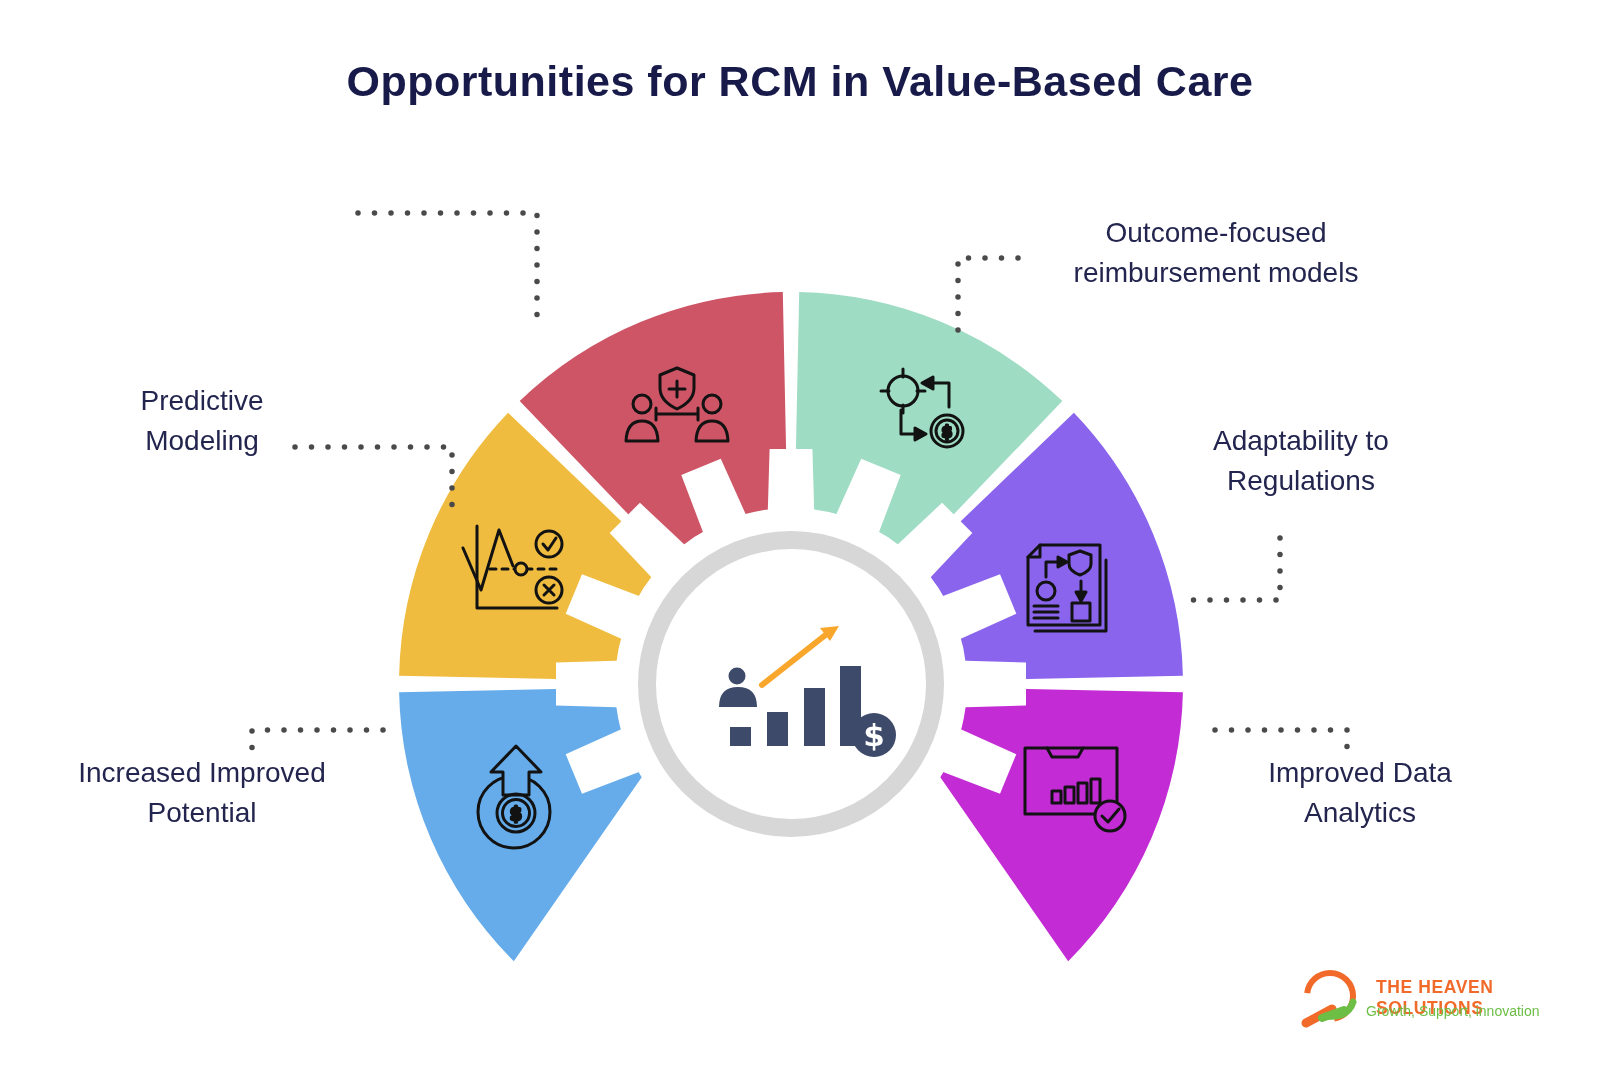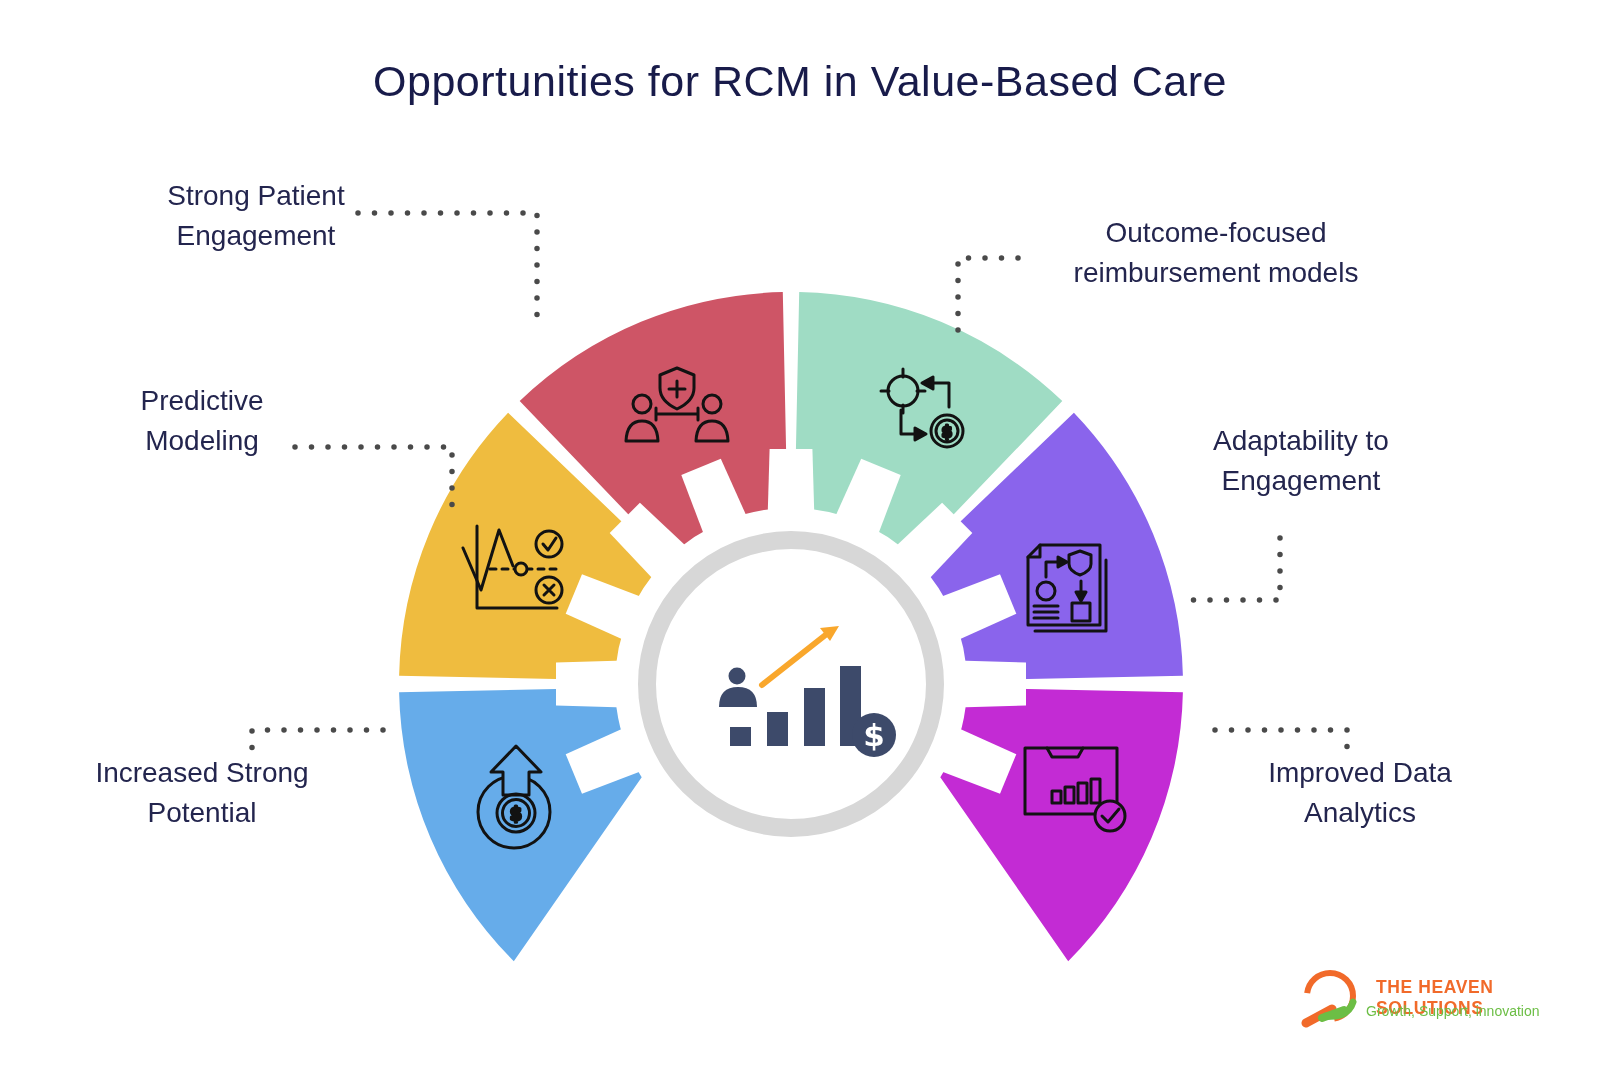--- a/index.html
+++ b/index.html
@@ -1,19 +1,19 @@
 <!DOCTYPE html>
 <html style="--title-text: #181B4A; --label-text: #23254E; --connector-dots: #4A4A4A; --ring: #D7D7D7; --icon-navy: #3D4A6A; --icon-orange: #F9A72C; --icon-line: #121212; --logo-orange: #F16A2A; --logo-green: #6CBE45;"><head>
 <meta charset="utf-8">
 <style>
   html,body{margin:0;padding:0;background:#fff;}
   #stage{position:relative;width:1600px;height:1068px;background:#fff;overflow:hidden;
          font-family:"Liberation Sans",sans-serif;}
   #page-title{position:absolute;top:57px;left:0;width:1600px;text-align:center;
-              font-size:43px;font-weight:400;letter-spacing:0.5px;color:var(--title-text,#181B4A);}
+              font-size:43px;font-weight:700;letter-spacing:0.5px;color:var(--title-text,#181B4A);}
   .seg-label{position:absolute;text-align:center;font-size:28px;line-height:40px;
              color:var(--label-text,#23254E);font-weight:400;}
   .seg-label span{display:block;}
   #diagram-svg{position:absolute;left:0;top:0;}
   .connector{fill:none;stroke:var(--connector-dots,#4A4A4A);stroke-width:5.5;
              stroke-linecap:round;stroke-dasharray:0 16.5;}
   .ink{fill:none;stroke:var(--icon-line,#121212);stroke-width:3;stroke-linecap:round;stroke-linejoin:round;}
   .ink-fill{stroke:var(--icon-line,#121212);stroke-width:3;stroke-linejoin:round;}
   .navy{fill:var(--icon-navy,#3D4A6A);}
   .coin-glyph{font-family:"DejaVu Sans",sans-serif;font-weight:700;fill:#fff;}
@@ -138,38 +138,34 @@
     </g>
 
     <path class="connector" d="M 358 213 H 537 V 330"></path>
     <path class="connector" d="M 1018 258 H 958 V 332"></path>
     <path class="connector" d="M 295 447 H 452 V 505"></path>
     <path class="connector" d="M 1280 538 V 600 H 1190"></path>
     <path class="connector" d="M 383 730 H 252 V 752"></path>
     <path class="connector" d="M 1215 730 H 1347 V 752"></path>
   </svg>
 
-  <div class="seg-label" style="left:96px;top:176px;width:320px;">
-    <span>Strong Patient</span>
-    <span>Engagement</span>
-  </div>
   <div class="seg-label" style="left:1031px;top:213px;width:370px;">
     <span>Outcome-focused</span>
     <span>reimbursement models</span>
   </div>
   <div class="seg-label" style="left:66px;top:381px;width:272px;">
     <span>Predictive</span>
     <span>Modeling</span>
   </div>
   <div class="seg-label" style="left:1151px;top:421px;width:300px;">
     <span>Adaptability to</span>
-    <span>Engagement</span>
+    <span>Regulations</span>
   </div>
   <div class="seg-label" style="left:42px;top:753px;width:320px;">
-    <span>Increased Strong</span>
+    <span>Increased Improved</span>
     <span>Potential</span>
   </div>
   <div class="seg-label" style="left:1210px;top:753px;width:300px;">
     <span>Improved Data</span>
     <span>Analytics</span>
   </div>
 
   <div id="company-logo">
     <svg width="64" height="68" viewBox="0 0 64 68" style="position:absolute;left:2px;top:4px;">
       <circle cx="32" cy="30" r="23" fill="none" stroke="var(--logo-orange)" stroke-width="6" pathLength="100" stroke-dasharray="70 30" stroke-dashoffset="-52"></circle>

